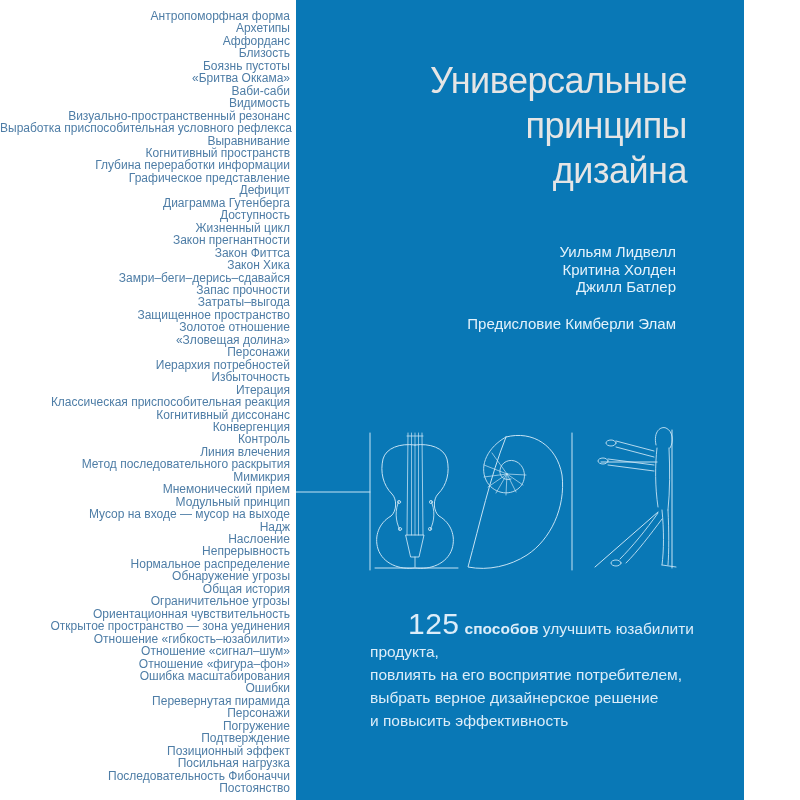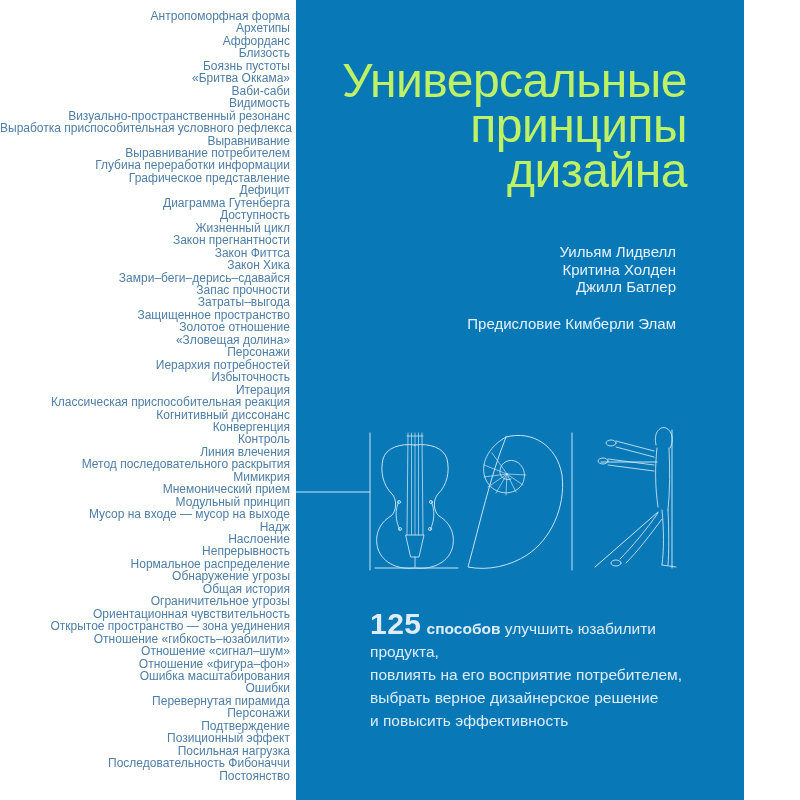--- a/index.html
+++ b/index.html
@@ -39,24 +39,24 @@
     top: 0;
     width: 448px;
     height: 800px;
     background: #0978b6;
   }
   .book-title {
     position: absolute;
     top: 58px;
     right: 57px;
     text-align: right;
-    font-size: 48px;
+    font-size: 36px;
     line-height: 45px;
     font-weight: 400;
-    color: #bef264;
+    color: #e5e5e5;
     letter-spacing: -0.5px;
   }
   .authors {
     position: absolute;
     top: 243px;
     right: 68px;
     text-align: right;
     font-size: 15px;
     line-height: 17.5px;
     color: #e4f2fb;
@@ -82,44 +82,45 @@
     left: 74px;
     top: 612px;
     width: 345px;
     color: #dcedf9;
     font-size: 15.5px;
     line-height: 23px;
     text-align: left;
   }
   .tagline-number {
     font-size: 30px;
-    font-weight: 700;
+    font-weight: 400;
     letter-spacing: 0.5px;
     margin-right: 5px;
+    margin-left: 38px;
   }
   .tagline-bold { font-weight: 700; }
 </style>
 </head>
 <body>
 
 <div class="cover">
 
   <div class="principles">
       <div class="list-item">Антропоморфная форма</div>
       <div class="list-item">Архетипы</div>
       <div class="list-item">Аффорданс</div>
       <div class="list-item">Близость</div>
       <div class="list-item">Боязнь пустоты</div>
       <div class="list-item">«Бритва Оккама»</div>
       <div class="list-item">Ваби-саби</div>
       <div class="list-item">Видимость</div>
       <div class="list-item">Визуально-пространственный резонанс</div>
       <div class="list-item">Выработка приспособительная условного рефлекса</div>
       <div class="list-item">Выравнивание</div>
-      <div class="list-item">Выравнивание потребителем</div>
+      <div class="list-item">Когнитивный пространств</div>
       <div class="list-item">Глубина переработки информации</div>
       <div class="list-item">Графическое представление</div>
       <div class="list-item">Дефицит</div>
       <div class="list-item">Диаграмма Гутенберга</div>
       <div class="list-item">Доступность</div>
       <div class="list-item">Жизненный цикл</div>
       <div class="list-item">Закон прегнантности</div>
       <div class="list-item">Закон Фиттса</div>
       <div class="list-item">Закон Хика</div>
       <div class="list-item">Замри–беги–дерись–сдавайся</div>
@@ -151,20 +152,21 @@
       <div class="list-item">Ограничительное угрозы</div>
       <div class="list-item">Ориентационная чувствительность</div>
       <div class="list-item">Открытое пространство — зона уединения</div>
       <div class="list-item">Отношение «гибкость–юзабилити»</div>
       <div class="list-item">Отношение «сигнал–шум»</div>
       <div class="list-item">Отношение «фигура–фон»</div>
       <div class="list-item">Ошибка масштабирования</div>
       <div class="list-item">Ошибки</div>
       <div class="list-item">Перевернутая пирамида</div>
       <div class="list-item">Персонажи</div>
+      <div class="list-item">Погружение</div>
       <div class="list-item">Подтверждение</div>
       <div class="list-item">Позиционный эффект</div>
       <div class="list-item">Посильная нагрузка</div>
       <div class="list-item">Последовательность Фибоначчи</div>
       <div class="list-item">Постоянство</div>
     </div>
 
   <div class="blue-panel">
 
     <div class="book-title">

